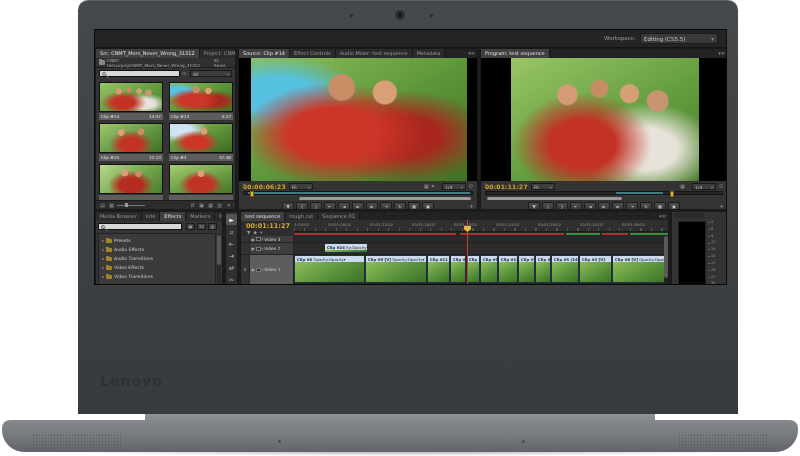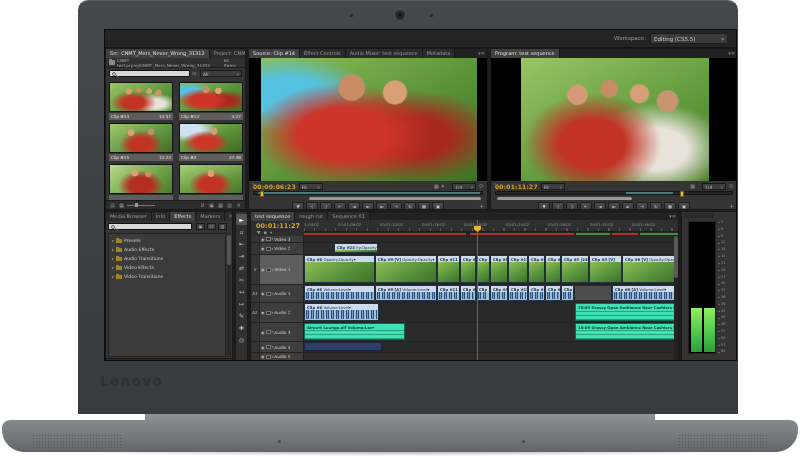--- a/index.html
+++ b/index.html
@@ -12,21 +12,21 @@
   .webcam::after{content:"";position:absolute;left:3px;top:3px;width:4px;height:4px;border-radius:50%;background:#14161a;box-shadow:0 0 1px #6a7differ;}
   .micdot{position:absolute;top:13px;width:3px;height:3px;border-radius:50%;background:#26282a;}
   .brand{position:absolute;left:22px;top:372px;color:#2d3032;font-size:14px;letter-spacing:1px;font-weight:bold;opacity:.85;}
   .hinge{position:absolute;left:145px;top:408px;width:510px;height:18px;background:linear-gradient(180deg,#9a9da0,#7e8184);border-radius:2px;z-index:1;}
   .base{position:absolute;left:2px;top:420px;width:796px;height:32px;background:linear-gradient(180deg,#85888c,#74777b 55%,#606368);border-radius:8px 8px 22px 22px;z-index:3;}
   .speaker{position:absolute;top:14px;width:90px;height:15px;background-image:radial-gradient(#53565a 0.6px,transparent 0.8px);background-size:3px 3px;}
   .foot{position:absolute;top:20px;width:3px;height:3px;border-radius:50%;background:#4a4d50;}
   .shadow{position:absolute;left:40px;top:448px;width:720px;height:8px;background:radial-gradient(ellipse at center,rgba(0,0,0,.28),transparent 70%);z-index:0;}
 
   
-  .screen{position:absolute;left:16px;top:28px;width:633px;height:332px;background:#1d1d1d;border:1px solid #0b0b0b;overflow:hidden;z-index:4;font-family:"DejaVu Sans",sans-serif;margin-left:10px;}
+  .screen{position:absolute;left:16px;top:28px;width:633px;height:256px;background:#1d1d1d;border:1px solid #0b0b0b;overflow:hidden;z-index:4;font-family:"DejaVu Sans",sans-serif;}
   .panel{position:absolute;background:#343434;border:1px solid #191919;overflow:hidden;}
   .tabbar{position:absolute;left:0;top:0;right:0;height:9px;background:#222;display:flex;align-items:stretch;overflow:hidden;}
   .tab{padding:1px 4px 0 4px;font-size:5px;color:#9a9a9a;background:#2b2b2b;border-right:1px solid #191919;white-space:nowrap;}
   .tab.active{background:#404040;color:#e0e0e0;}
   .menu-btn{margin-left:auto;color:#888;font-size:5px;padding:1px 2px 0 2px;}
 
   
   #topbar{position:absolute;left:0;top:0;width:633px;height:18px;background:#242424;border-bottom:1px solid #141414;}
   #workspace-label{position:absolute;right:92px;top:5px;font-size:5.5px;color:#999;}
   #workspace-box{position:absolute;right:10px;top:3px;width:78px;height:11px;background:#3a3a3a;border:1px solid #1c1c1c;border-radius:2px;color:#ccc;font-size:5.5px;padding:2px 3px 0 3px;}

